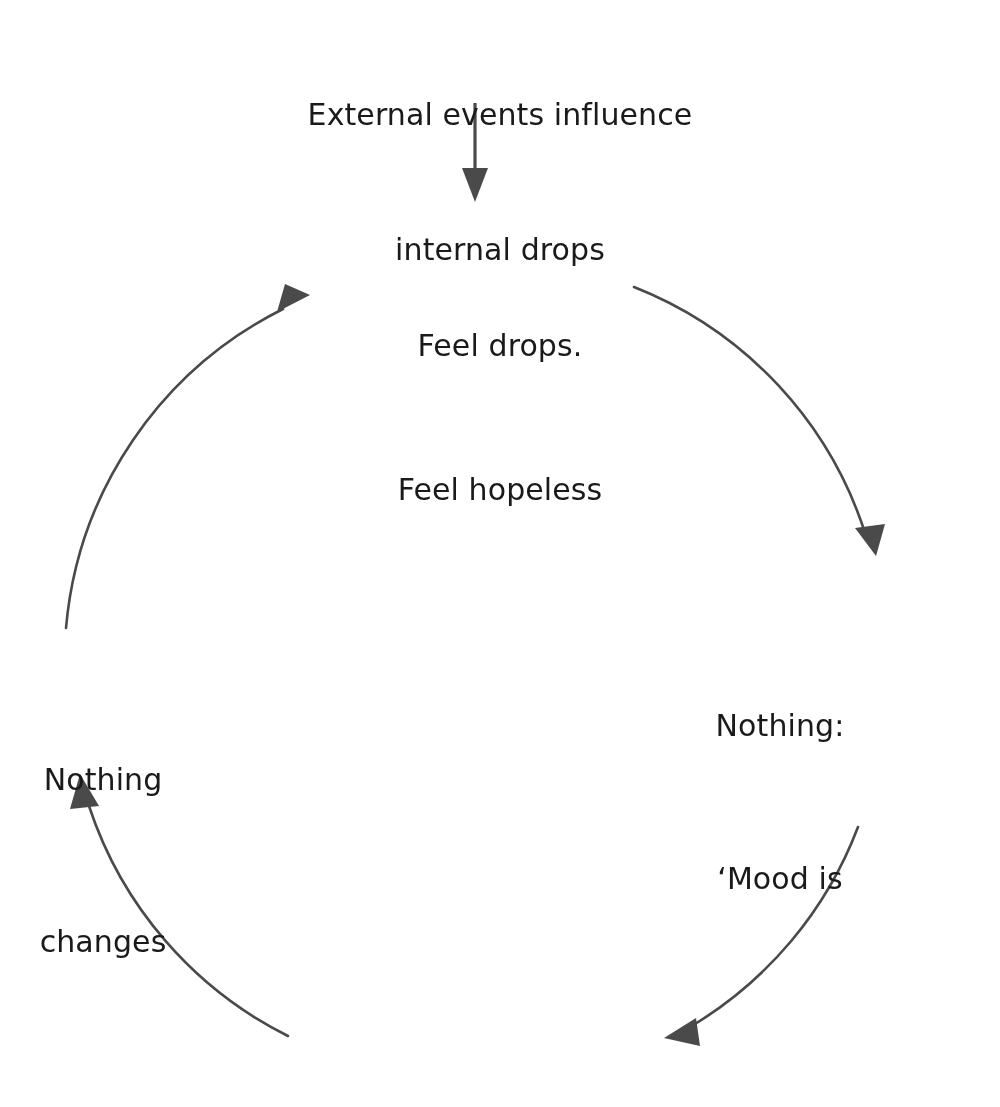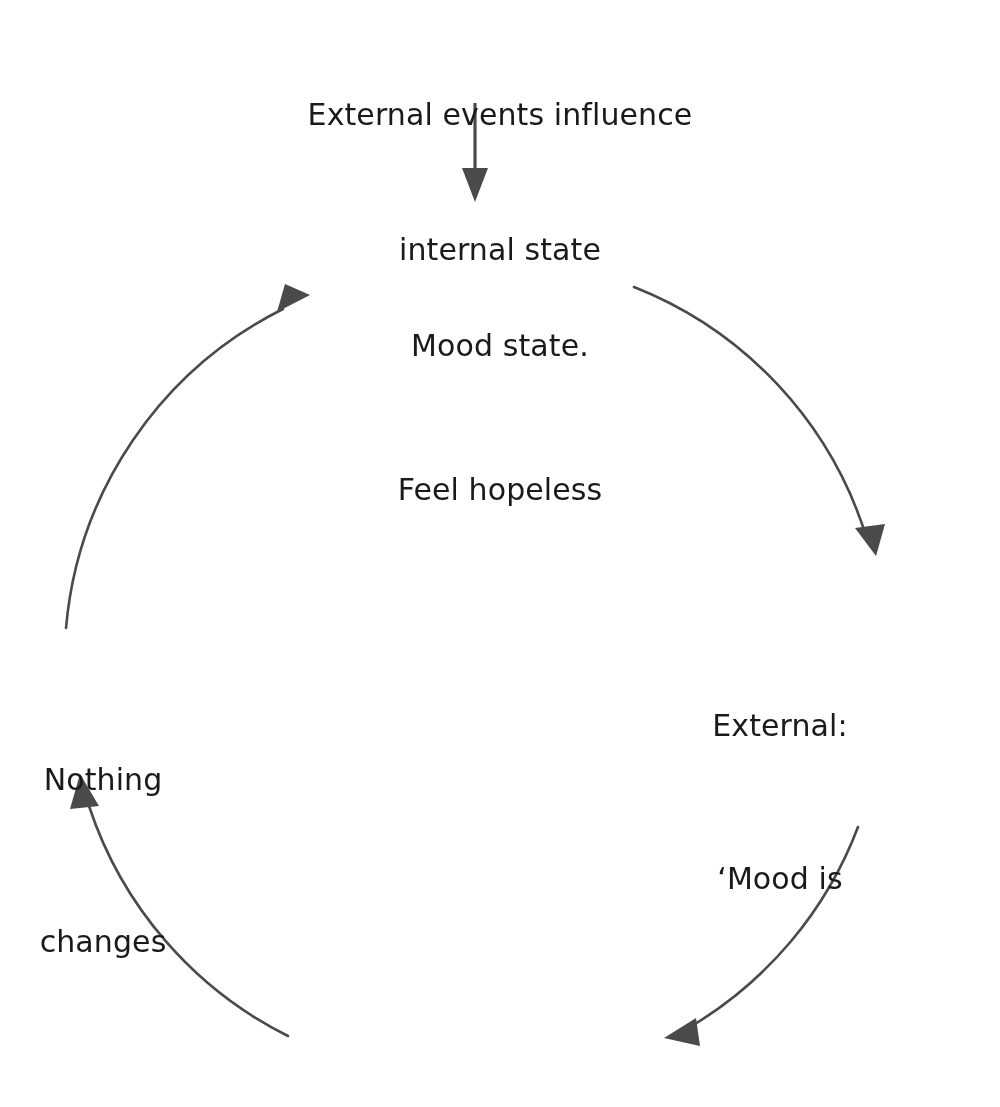--- a/index.html
+++ b/index.html
@@ -120,30 +120,30 @@
     </g>
 
     <g>
       <path d="M 66 628 A 395 395 0 0 1 283 309" fill="none" stroke="#4a4a4a" stroke-width="2.6" stroke-linecap="round"></path>
       <polygon points="310,295 277,312 285,284" fill="#4a4a4a"></polygon>
     </g>
   </svg>
 
   <div class="label" id="caption-external">
     <span class="line">External events influence</span>
-    <span class="line">internal state</span>
+    <span class="line">internal drops</span>
   </div>
 
   <div class="label" id="node-mood">
-    <span class="line">Mood state.</span>
+    <span class="line">Feel drops.</span>
     <span class="line">Feel hopeless</span>
   </div>
 
   <div class="label" id="node-beliefs">
-    <span class="line">External:</span>
+    <span class="line">Nothing:</span>
     <span class="line">‘Mood is</span>
     
   </div>
 
   <div class="label" id="node-urges">
     
     
   </div>
 
   <div class="label" id="node-nothing">

